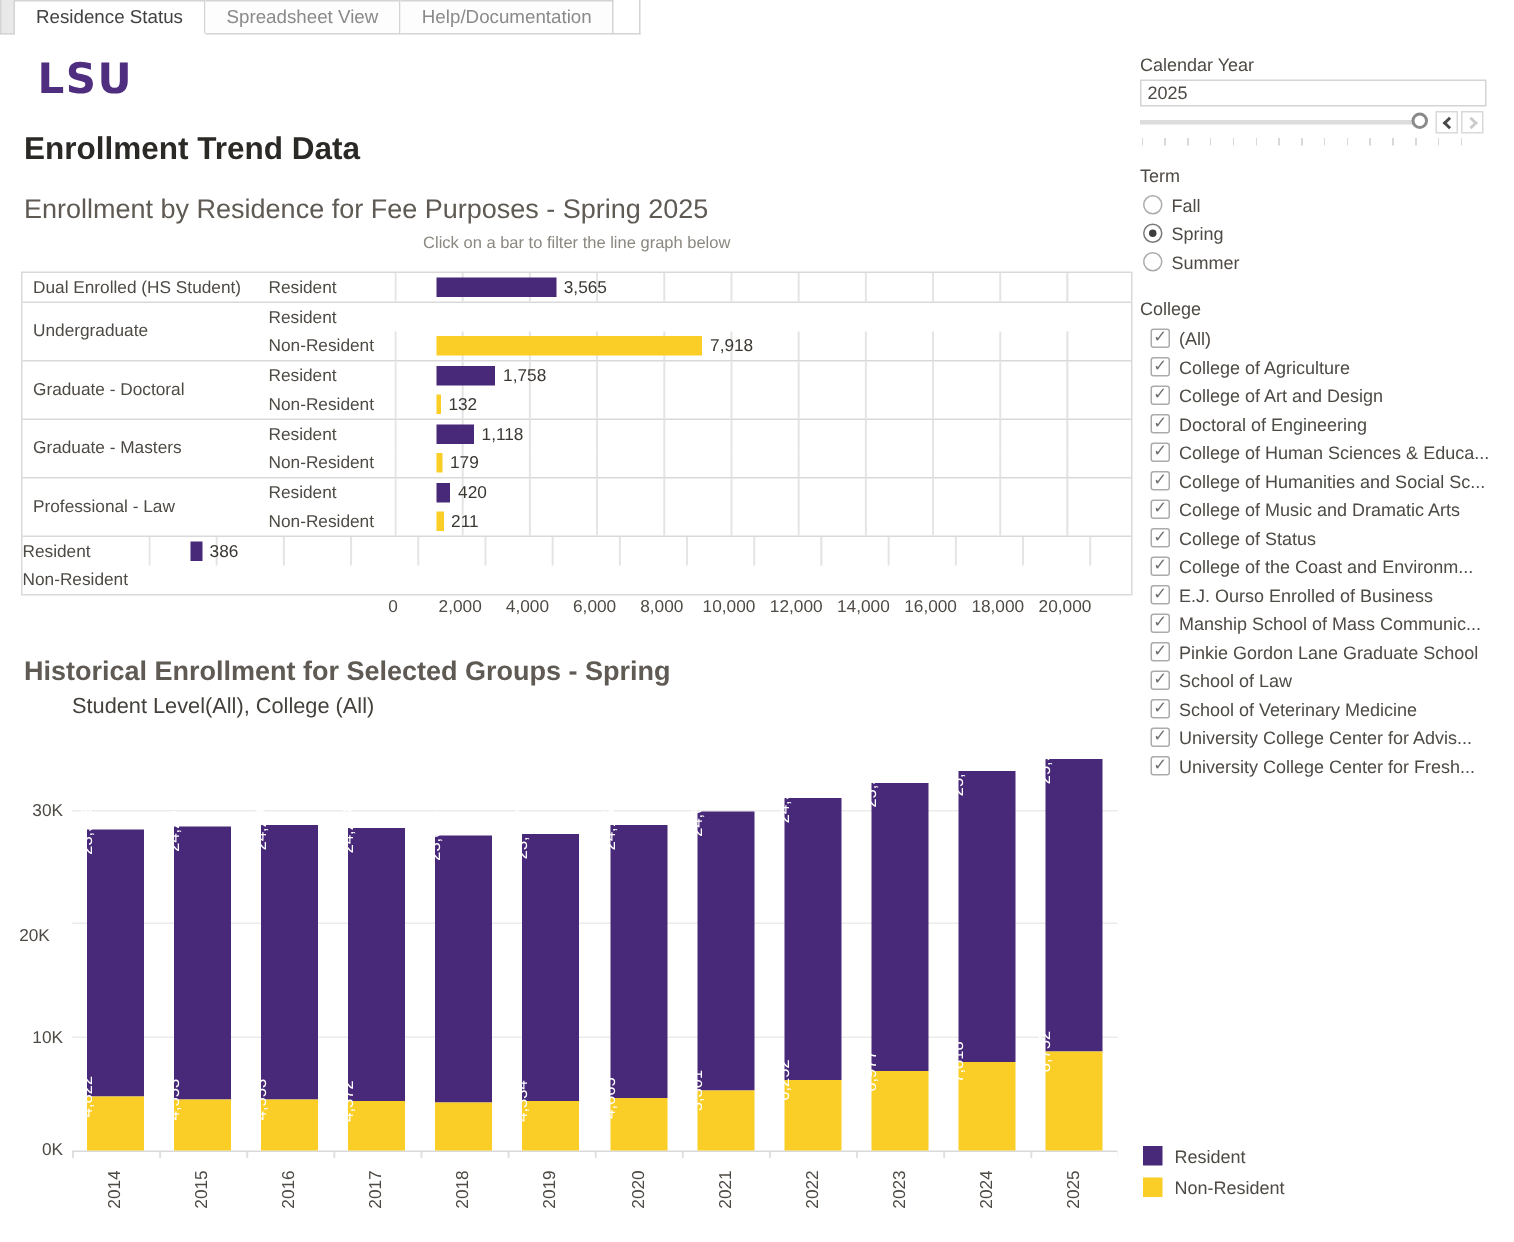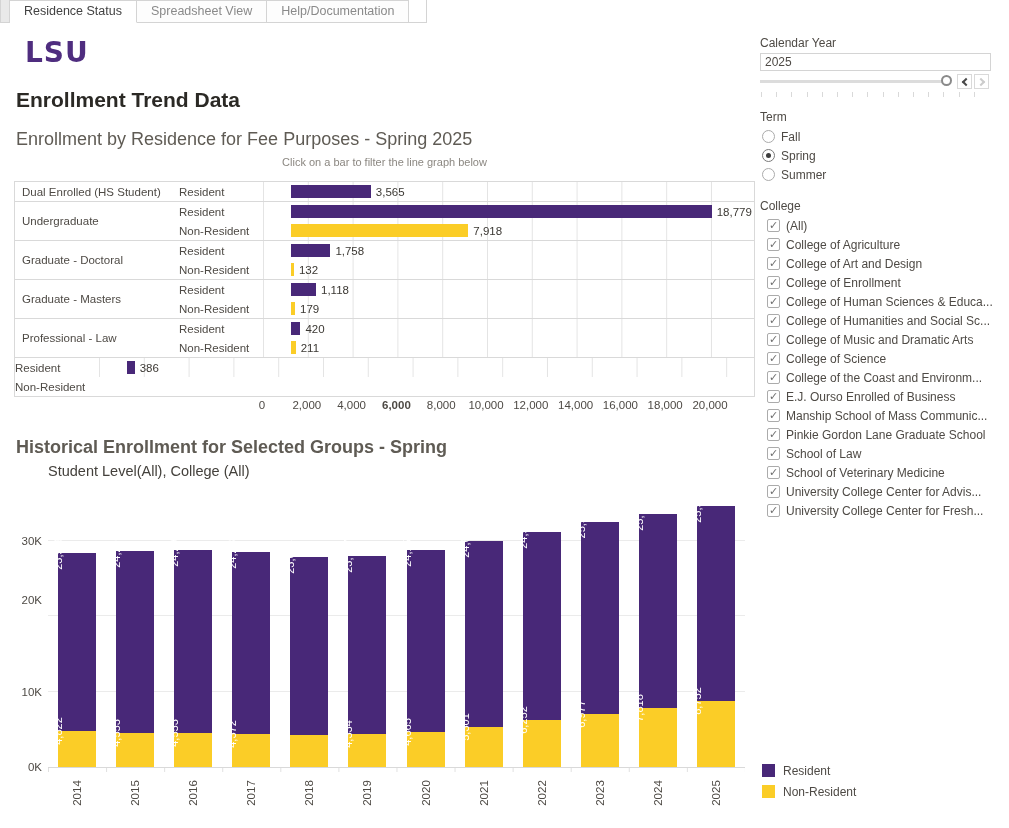--- a/index.html
+++ b/index.html
@@ -134,24 +134,20 @@
             <span class="bar-val">3,565</span>
           </div>
         </div>
       </div>
     </div>
     <div class="cat-row">
       <div class="cat-label">Undergraduate</div>
       <div class="cat-bars">
         <div class="bar-row">
           <div class="series-label">Resident</div>
-          <div class="bar-track">
-            <div class="bar" style="width: 420.65px; background: rgb(72, 40, 120);"></div>
-            <span class="bar-val">18,779</span>
-          </div>
         </div>
         <div class="bar-row">
           <div class="series-label">Non-Resident</div>
           <div class="bar-track">
             <div class="bar" style="width: 177.363px; background: rgb(251, 205, 39);"></div>
             <span class="bar-val">7,918</span>
           </div>
         </div>
       </div>
     </div>
@@ -224,38 +220,38 @@
         <div class="bar-row">
           <div class="series-label">Non-Resident</div>
         </div>
       </div>
     </div>
   </div>
 <div class="res-axis">
     <span class="x-tick" style="left: 0px;">0</span>
     <span class="x-tick" style="left: 44.8px;">2,000</span>
     <span class="x-tick" style="left: 89.6px;">4,000</span>
-    <span class="x-tick" style="left: 134.4px; font-weight: bold;">6,000</span>
+    <span class="x-tick" style="left: 134.4px;">6,000</span>
     <span class="x-tick" style="left: 179.2px;">8,000</span>
     <span class="x-tick" style="left: 224px;">10,000</span>
     <span class="x-tick" style="left: 268.8px;">12,000</span>
     <span class="x-tick" style="left: 313.6px;">14,000</span>
     <span class="x-tick" style="left: 358.4px;">16,000</span>
     <span class="x-tick" style="left: 403.2px;">18,000</span>
     <span class="x-tick" style="left: 448px;">20,000</span>
   </div>
 
 <div class="sec-title" id="hist-title">Historical Enrollment for Selected Groups - Spring</div>
 <div id="hist-sub">Student Level(All), College (All)</div>
 <div class="hist-plot">
     <span class="y-tick" style="bottom: -6px;">0K</span>
     <div class="gridline" style="bottom: 75.2778px;"></div>
     <span class="y-tick" style="bottom: 69.2778px;">10K</span>
     <div class="gridline" style="bottom: 150.556px;"></div>
-    <span class="y-tick" style="bottom: 161px;">20K</span>
+    <span class="y-tick" style="bottom: 137px; text-align: center;">20K</span>
     <div class="gridline" style="bottom: 225.833px;"></div>
     <span class="y-tick" style="bottom: 219.833px;">30K</span>
     <div class="col" style="left: 0px; width: 58.0833px;">
       <div class="seg" style="height: 177.475px; background: rgb(72, 40, 120);">
         <span class="rot seg-label">23,576</span>
       </div>
       <div class="seg" style="height: 36.2989px; background: rgb(251, 205, 39);">
         <span class="rot seg-label">4,822</span>
       </div>
     </div>
@@ -437,37 +433,37 @@
       <div class="opt-row">
         <div class="checkbox">✓</div>
         <span class="opt-label">College of Agriculture</span>
       </div>
       <div class="opt-row">
         <div class="checkbox">✓</div>
         <span class="opt-label">College of Art and Design</span>
       </div>
       <div class="opt-row">
         <div class="checkbox">✓</div>
-        <span class="opt-label">College of Enrollment</span>
+        <span class="opt-label">Doctoral of Engineering</span>
       </div>
       <div class="opt-row">
         <div class="checkbox">✓</div>
         <span class="opt-label">College of Human Sciences &amp; Educa...</span>
       </div>
       <div class="opt-row">
         <div class="checkbox">✓</div>
         <span class="opt-label">College of Humanities and Social Sc...</span>
       </div>
       <div class="opt-row">
         <div class="checkbox">✓</div>
         <span class="opt-label">College of Music and Dramatic Arts</span>
       </div>
       <div class="opt-row">
         <div class="checkbox">✓</div>
-        <span class="opt-label">College of Science</span>
+        <span class="opt-label">College of Status</span>
       </div>
       <div class="opt-row">
         <div class="checkbox">✓</div>
         <span class="opt-label">College of the Coast and Environm...</span>
       </div>
       <div class="opt-row">
         <div class="checkbox">✓</div>
         <span class="opt-label">E.J. Ourso Enrolled of Business</span>
       </div>
       <div class="opt-row">

